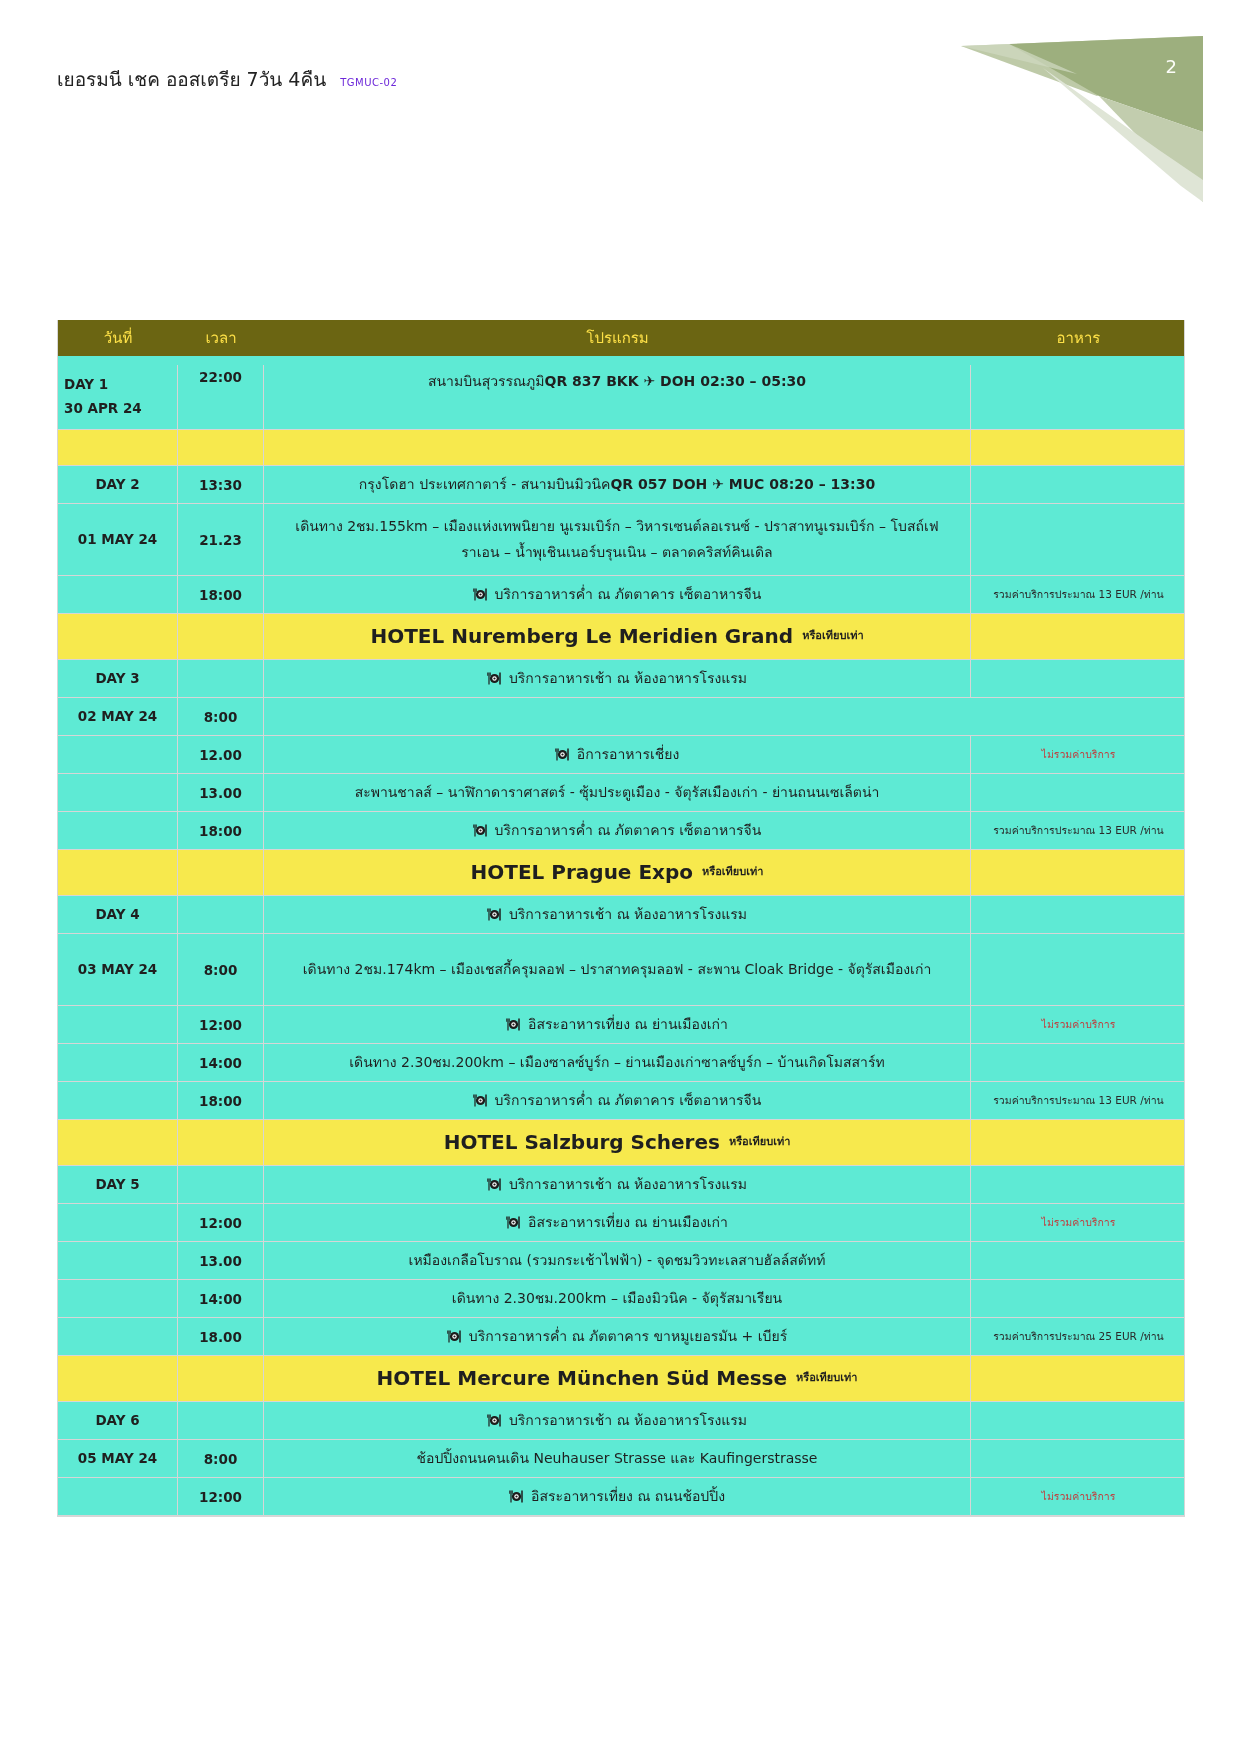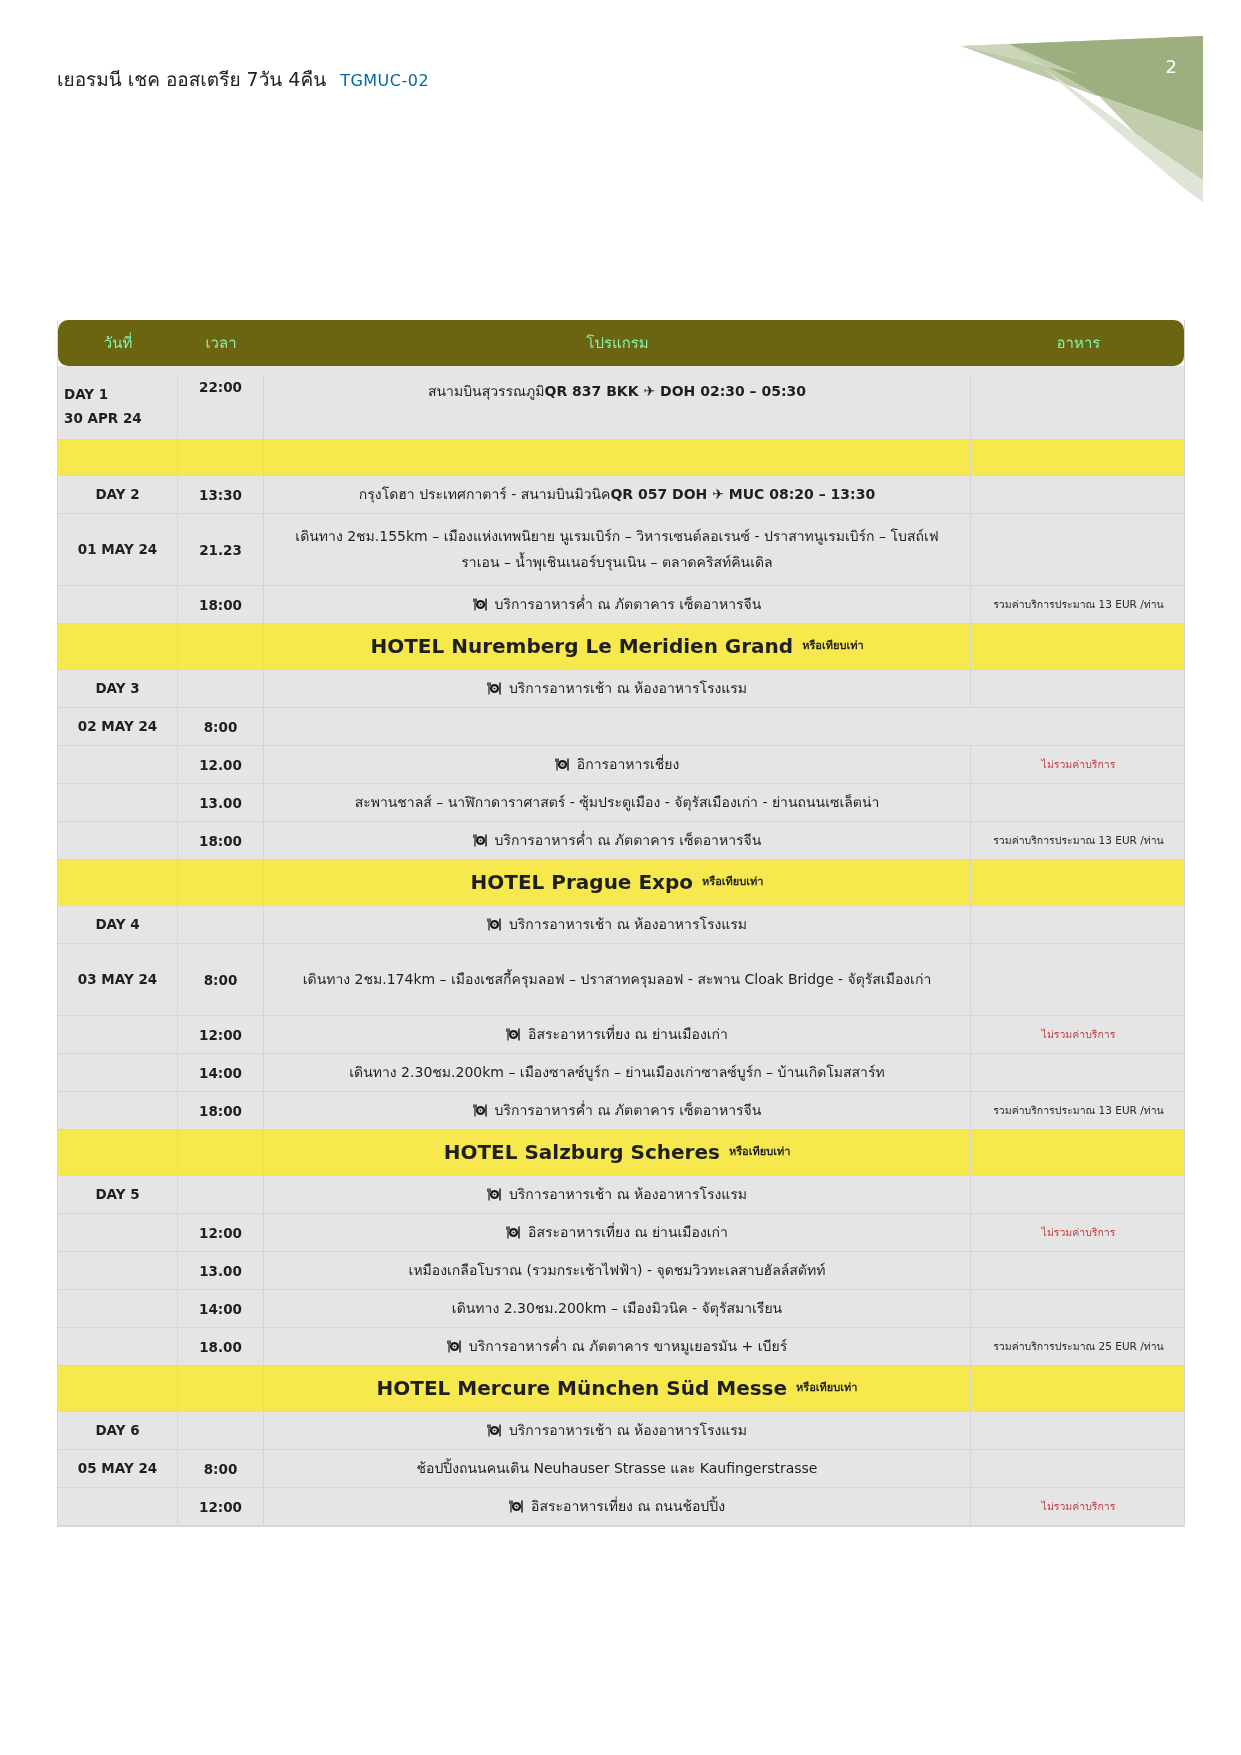--- a/index.html
+++ b/index.html
@@ -13,46 +13,45 @@
   html,body{background:#ffffff;}
   body{
     width:1241px;height:1755px;position:relative;
     font-family:"DejaVu Sans","Liberation Sans",sans-serif;
     color:var(--ink);
   }
 
   
   .doc-header{position:absolute;left:57px;top:64px;display:flex;align-items:baseline;gap:14px;}
   .doc-title{font-size:19px;font-weight:500;color:#222;}
-  .doc-code{font-size:16px;letter-spacing:.5px;color:#0369a1;}
+  .doc-code{font-size:10px;letter-spacing:.5px;color:#6d28d9;}
 
   
   .corner{position:absolute;top:30px;right:38px;width:256px;height:172px;}
   .corner svg{display:block;width:100%;height:100%;}
   .page-number{
     position:absolute;top:26px;right:26px;
     color:#fcfdf8;font-size:18px;font-weight:400;
   }
 
   
   .itinerary{
     position:absolute;left:57px;top:320px;width:1128px;
     border:1px solid var(--border);border-top:none;
   }
   .thead{
     display:grid;grid-template-columns:120px 86px 707px 215px;
-    background:var(--olive);color:#86efac;height:46px;align-items:center;
+    background:var(--olive);color:#fde047;height:36px;align-items:center;
     font-size:15px;
-    border-radius:10px;
   }
   .thead .hcell{text-align:center;}
   .trow{
     display:grid;grid-template-columns:120px 86px 707px 215px;
     min-height:38px;border-bottom:1px solid var(--border);
-    align-items:center;background:#e5e5e5;
+    align-items:center;background:#5eead4;
   }
   .trow:last-child{border-bottom:1px solid var(--border);}
   .trow.yellow{background:var(--yellow);}
   .trow.spacer{min-height:36px;}
   .trow.hotel{min-height:38px;}
   .trow.tall{min-height:74px;align-items:flex-start;padding-top:9px;}
   .trow.twoline{min-height:72px;}
   .cell{height:100%;display:flex;align-items:center;justify-content:center;
         padding:4px 6px;}
   .trow.tall .cell{align-items:flex-start;}

